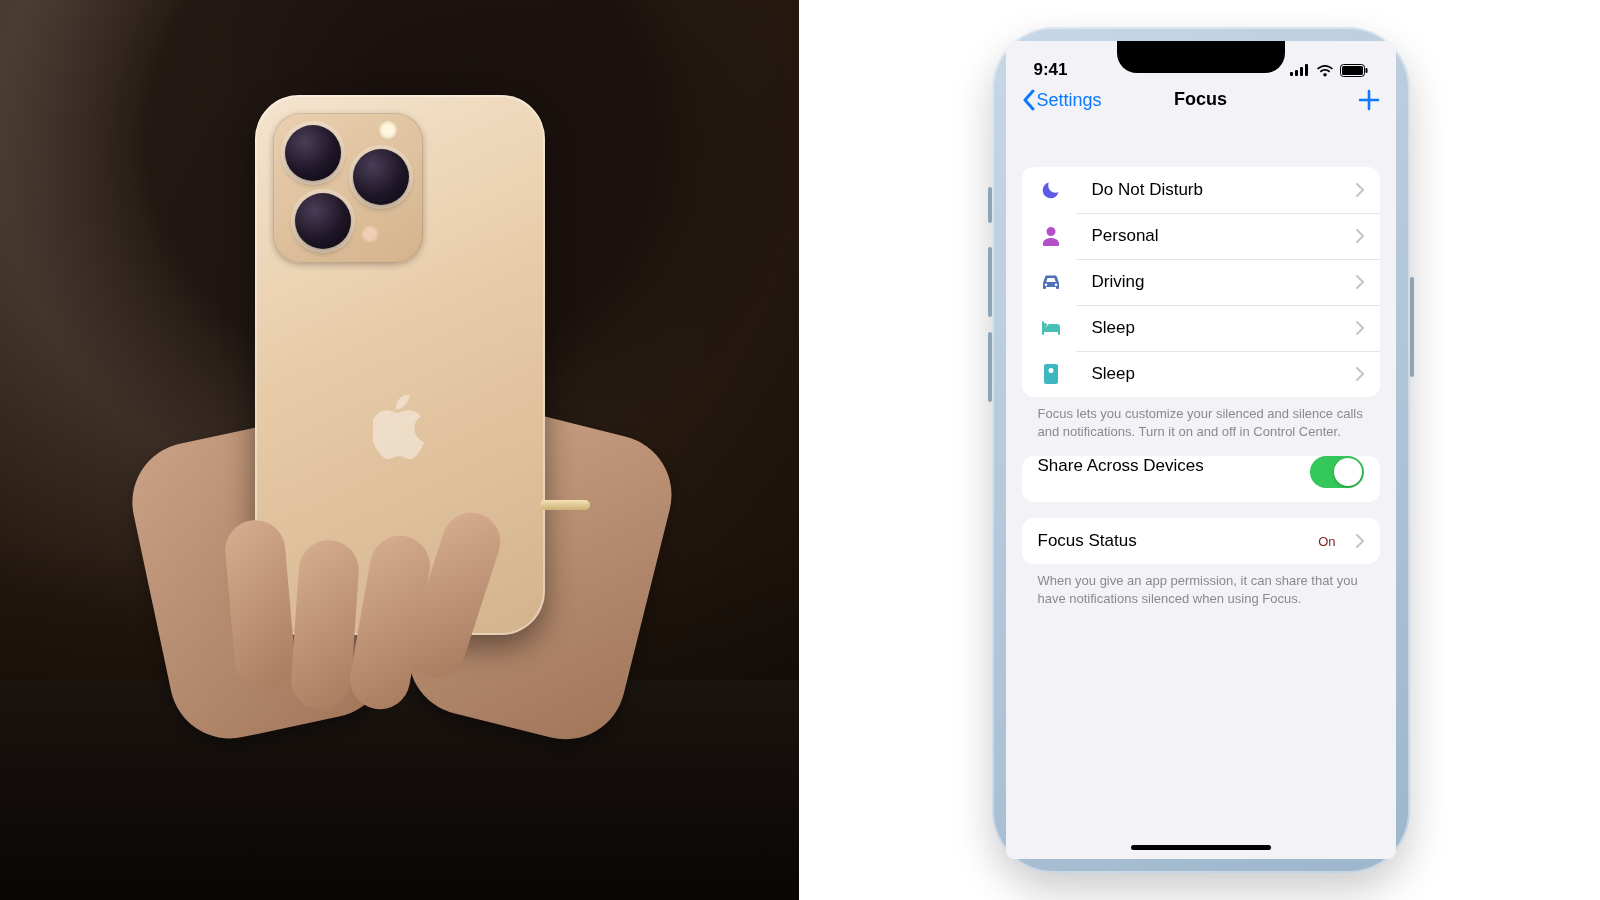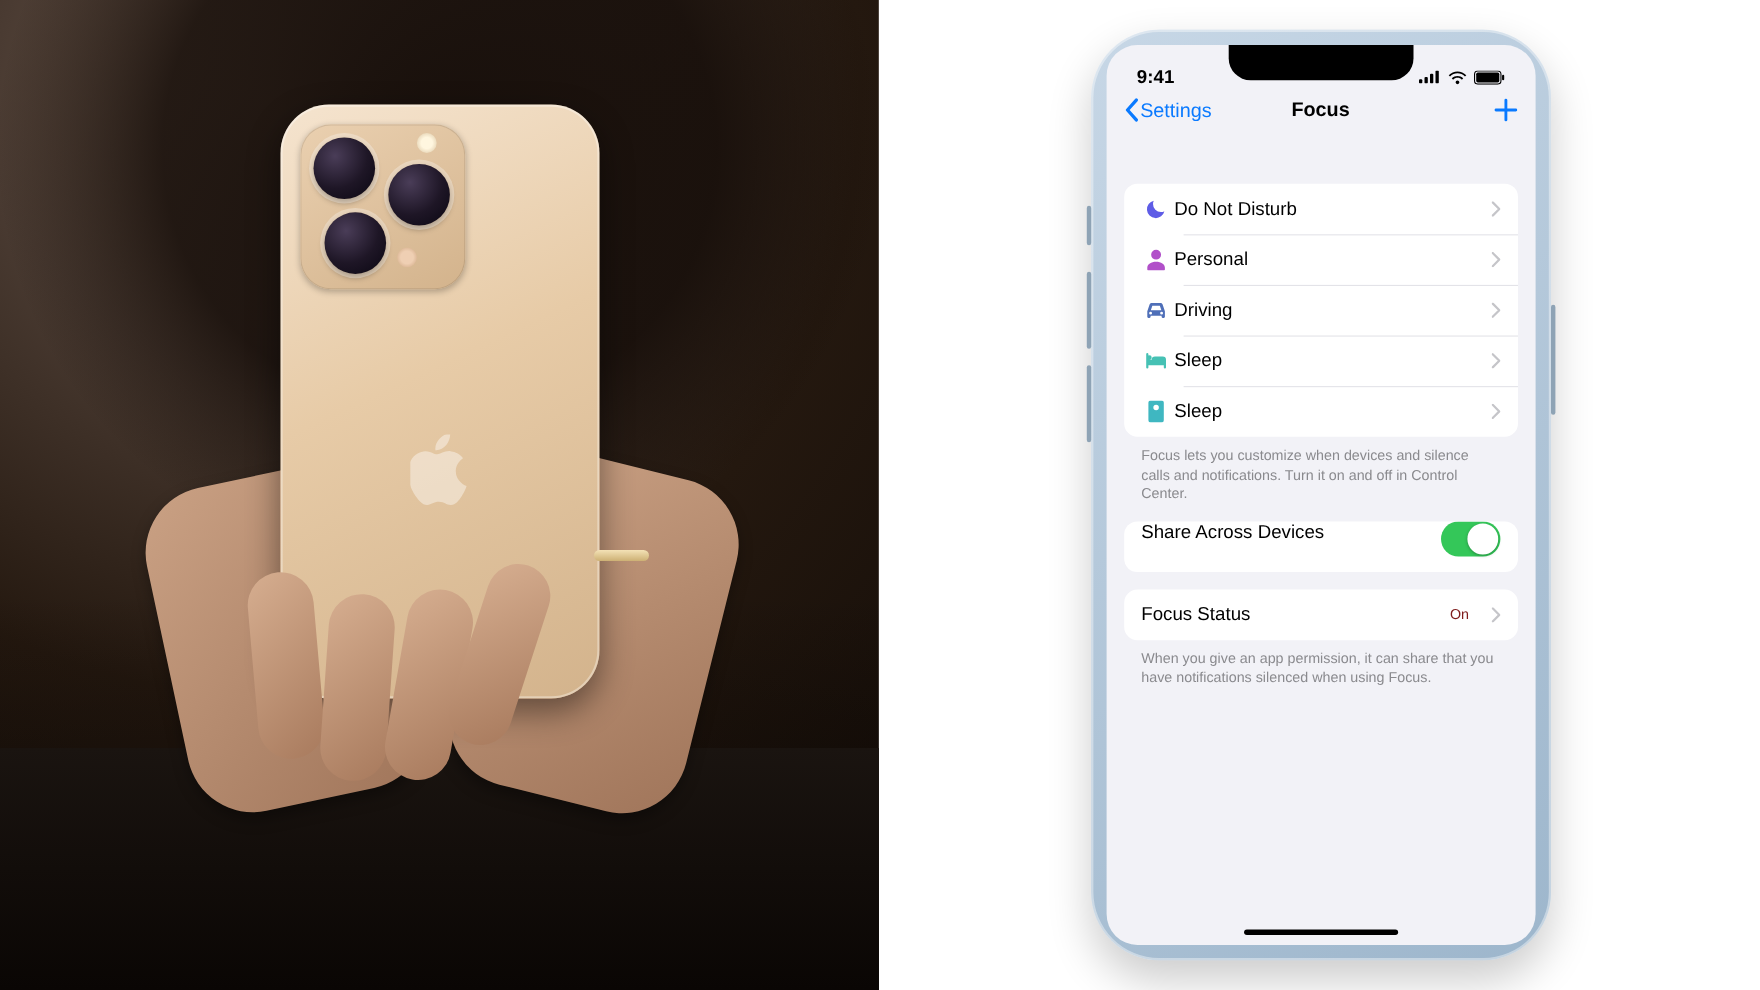--- a/index.html
+++ b/index.html
@@ -44,37 +44,37 @@
   
   .right{position:relative;width:800px;height:900px;background:#fff;display:flex;align-items:center;justify-content:center}
   .device{position:relative;width:418px;height:846px;border-radius:62px;
     background:linear-gradient(145deg,#c7d7e6,#9db6cc);padding:14px;box-sizing:border-box;
     box-shadow:0 18px 40px rgba(0,0,0,.2), inset 0 0 0 2px rgba(255,255,255,.4)}
   .btn-side{position:absolute;background:#8ea3b5;border-radius:3px}
   .bs1{left:-4px;top:160px;width:4px;height:36px}
   .bs2{left:-4px;top:220px;width:4px;height:70px}
   .bs3{left:-4px;top:305px;width:4px;height:70px}
   .bs4{right:-4px;top:250px;width:4px;height:100px}
-  .screen{position:relative;width:100%;height:100%;border-radius:28px;background:#f2f2f7;overflow:hidden}
+  .screen{position:relative;width:100%;height:100%;border-radius:8px;background:#f2f2f7;overflow:hidden}
   .notch{position:absolute;top:0;left:50%;transform:translateX(-50%);width:168px;height:32px;
     background:#000;border-radius:0 0 20px 20px;z-index:5}
   .statusbar{position:absolute;top:0;left:0;right:0;height:50px;display:flex;align-items:center;
     justify-content:space-between;padding:8px 28px 0;box-sizing:border-box;font-weight:600;font-size:17px;color:#000;z-index:4}
   .status-icons{display:flex;align-items:center;gap:6px}
   .navbar{position:absolute;top:48px;left:0;right:0;height:46px;display:flex;align-items:flex-start;
     justify-content:space-between;padding:0 16px;box-sizing:border-box;z-index:3}
   .back{display:flex;align-items:center;color:#0a7aff;font-size:18px;gap:2px;cursor:pointer}
   .navtitle{position:absolute;left:0;right:0;text-align:center;font-size:18px;font-weight:600;color:#000;pointer-events:none}
   .add{color:#0a7aff;font-size:30px;font-weight:400;line-height:20px;cursor:pointer}
   .content{position:absolute;top:110px;left:0;right:0;bottom:0;padding:0 16px;box-sizing:border-box;overflow:hidden}
   .group{background:#fff;border-radius:12px;overflow:hidden;margin-top:16px}
   .row{display:flex;align-items:center;height:46px;padding:0 16px;position:relative;cursor:pointer}
   .row + .row::before{content:"";position:absolute;left:54px;right:0;top:0;height:1px;background:#e3e3e8}
   .row .ic{width:26px;display:flex;justify-content:center;font-size:18px}
-  .row .lbl{flex:1;margin-left:4px;font-size:17px;color:#000}
+  .row .lbl{flex:1;margin-left:28px;font-size:17px;color:#000}
   .row .val{font-size:13px;color:#7f1d1d;margin-right:20px}
   .chev{color:#c5c5c9}
   .footer{font-size:13px;color:#8a8a8e;padding:8px 16px 0;line-height:1.35}
   .row2{display:flex;align-items:flex-start;justify-content:space-between;height:46px;padding:0 16px}
   .row2 .lbl{font-size:17px;color:#000}
   .toggle{position:relative;width:54px;height:32px;border-radius:16px;background:#34c759;cursor:pointer}
   .knob{position:absolute;right:2px;top:2px;width:28px;height:28px;border-radius:50%;background:#fff;
     box-shadow:0 1px 3px rgba(0,0,0,.3)}
   .homebar{position:absolute;bottom:9px;left:50%;transform:translateX(-50%);width:140px;height:5px;
     border-radius:3px;background:#000}
@@ -206,21 +206,21 @@
                   <svg width="16" height="20" viewBox="0 0 16 20">
                     <path fill="#3fb7c1" d="M3 0h10a2 2 0 0 1 2 2v16a2 2 0 0 1-2 2H3a2 2 0 0 1-2-2V2a2 2 0 0 1 2-2zm5 4a2.5 2.5 0 1 0 0 5 2.5 2.5 0 0 0 0-5zM4 14c0-1.8 1.8-3 4-3s4 1.2 4 3v1H4v-1z"></path>
                   </svg>
                 </span>
                 <span class="lbl">Sleep</span>
                 <svg class="chev" width="8" height="14" viewBox="0 0 8 14">
                   <path fill="none" stroke="#c5c5c9" stroke-width="2" stroke-linecap="round" d="M1 1l6 6-6 6"></path>
                 </svg>
               </div>
             </div>
-          <div class="footer">Focus lets you customize when devices and silence calls and notifications. Turn it on and off in Control Center.</div>
+          <div class="footer">Focus lets you customize your silenced and silence calls and notifications. Turn it on and off in Control Center.</div>
 
           <div class="group">
             <div class="row2">
               <span class="lbl">Share Across Devices</span>
               <div class="toggle">
                 <div class="knob"></div>
               </div>
             </div>
           </div>
 

